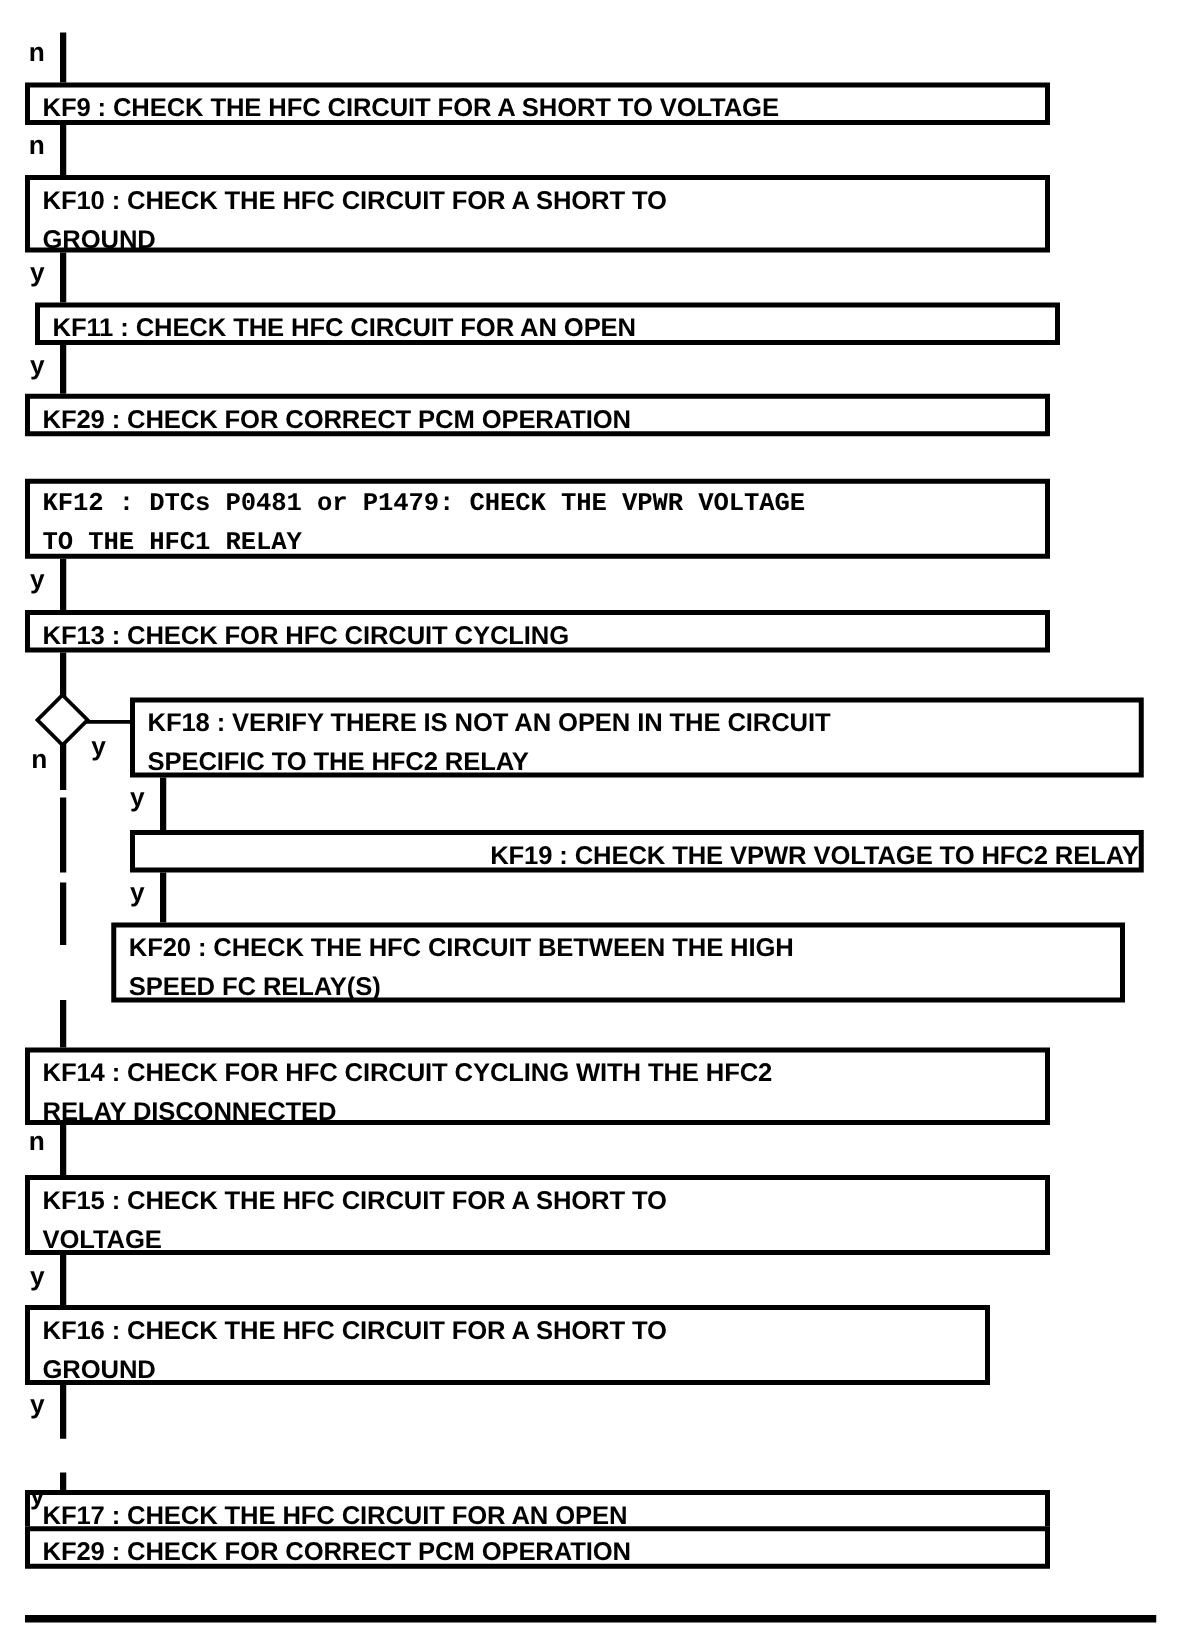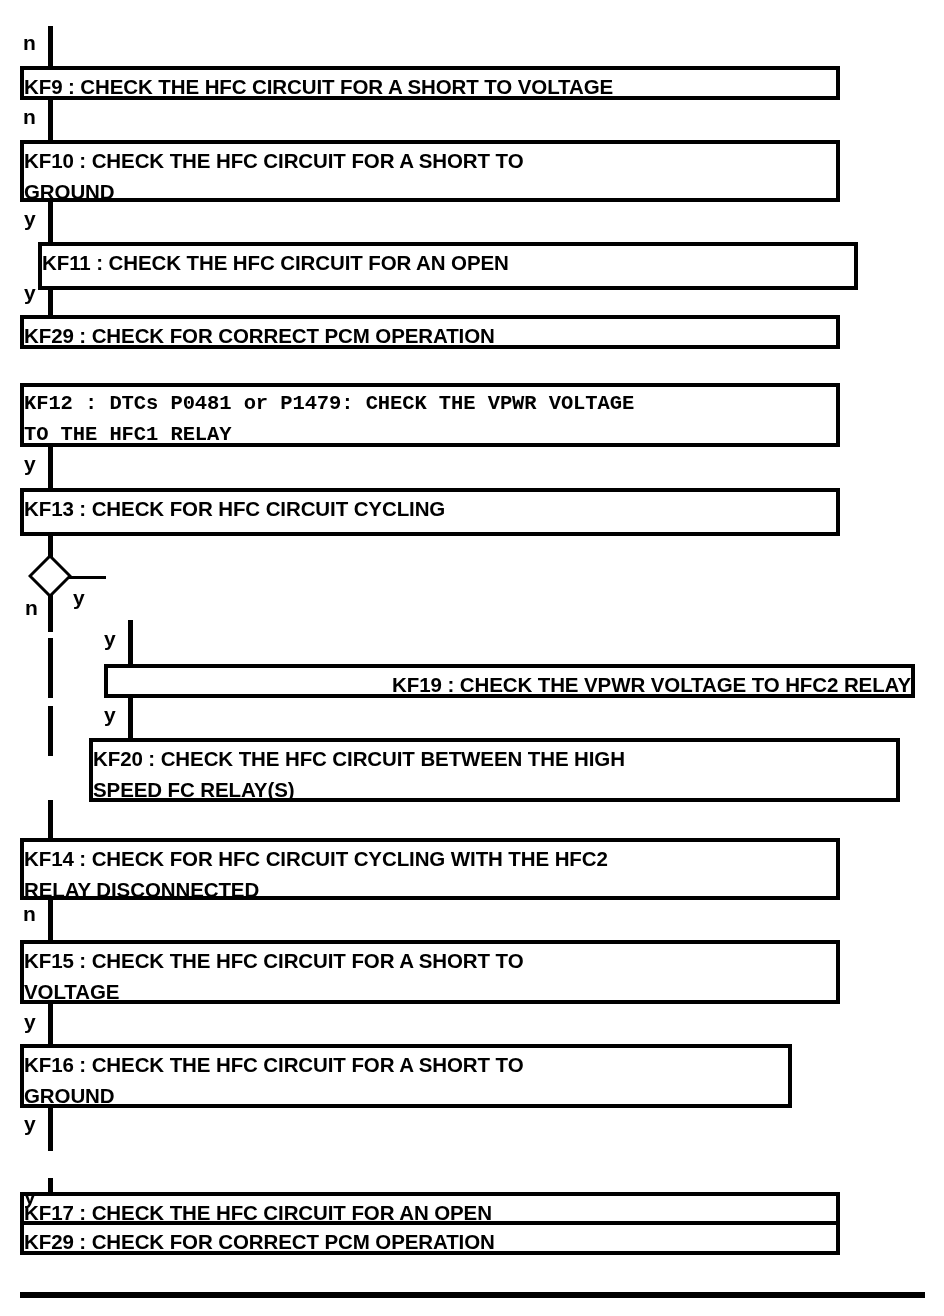--- a/index.html
+++ b/index.html
@@ -18,21 +18,21 @@
   .node {
     position: absolute;
     box-sizing: border-box;
     border: 4px solid #000000;
     background: #ffffff;
     color: #000000;
     font-weight: bold;
     font-size: 20.5px;
     line-height: 31px;
     letter-spacing: -0.1px;
-    padding: 1px 0 1px 0;
+    padding: 1px 0 1px 10px;
     white-space: pre-line;
     text-align: left;
     z-index: 3;
   }
   .vline {
     position: absolute;
     background: #000000;
     width: 5px;
     z-index: 1;
   }
@@ -89,27 +89,29 @@
 
   <div class="diamond" style="left:28px; top:554px; width:44px; height:44px;">
     <svg width="44" height="44" viewBox="0 0 44 44" aria-hidden="true">
       <polygon points="22,2 42,22 22,42 2,22" fill="#ffffff" stroke="#000000" stroke-width="3"></polygon>
     </svg>
   </div>
 
   <div class="node" style="left:20px; top:66px;  width:820px; height:34px;">KF9 : CHECK THE HFC CIRCUIT FOR A SHORT TO VOLTAGE</div>
   <div class="node" style="left:20px; top:140px; width:820px; height:62px;">KF10 : CHECK THE HFC CIRCUIT FOR A SHORT TO
 GROUND</div>
-  <div class="node" style="left:38px; top:242px; width:820px; height:48px;">KF11 : CHECK THE HFC CIRCUIT FOR AN OPEN</div>
+  <div class="node" style="left:28px; top:242px; width:820px; height:34px;">KF11 : CHECK THE HFC CIRCUIT FOR AN OPEN</div>
   <div class="node" style="left:20px; top:315px; width:820px; height:34px;">KF29 : CHECK FOR CORRECT PCM OPERATION</div>
 
   <div class="node" style="left:20px; top:383px; width:820px; height:64px;font-family:Liberation Mono, monospace;">KF12 : DTCs P0481 or P1479: CHECK THE VPWR VOLTAGE
 TO THE HFC1 RELAY</div>
-  <div class="node" style="left:20px; top:488px; width:820px; height:48px;">KF13 : CHECK FOR HFC CIRCUIT CYCLING</div>
+  <div class="node" style="left:20px; top:488px; width:820px; height:34px;">KF13 : CHECK FOR HFC CIRCUIT CYCLING</div>
 
+  <div class="node" style="left:104px; top:558px; width:811px; height:64px;">KF18 : VERIFY THERE IS NOT AN OPEN IN THE CIRCUIT
+SPECIFIC TO THE HFC2 RELAY</div>
   <div class="node" style="left:104px; top:664px; width:811px; height:34px;text-align:right;">KF19 : CHECK THE VPWR VOLTAGE TO HFC2 RELAY</div>
   <div class="node" style="left:89px; top:738px; width:811px; height:64px;">KF20 : CHECK THE HFC CIRCUIT BETWEEN THE HIGH
 SPEED FC RELAY(S)</div>
 
   <div class="node" style="left:20px; top:838px;  width:820px; height:62px;">KF14 : CHECK FOR HFC CIRCUIT CYCLING WITH THE HFC2
 RELAY DISCONNECTED</div>
   <div class="node" style="left:20px; top:940px;  width:820px; height:64px;">KF15 : CHECK THE HFC CIRCUIT FOR A SHORT TO
 VOLTAGE</div>
   <div class="node" style="left:20px; top:1044px; width:772px; height:64px;">KF16 : CHECK THE HFC CIRCUIT FOR A SHORT TO
 GROUND</div>

